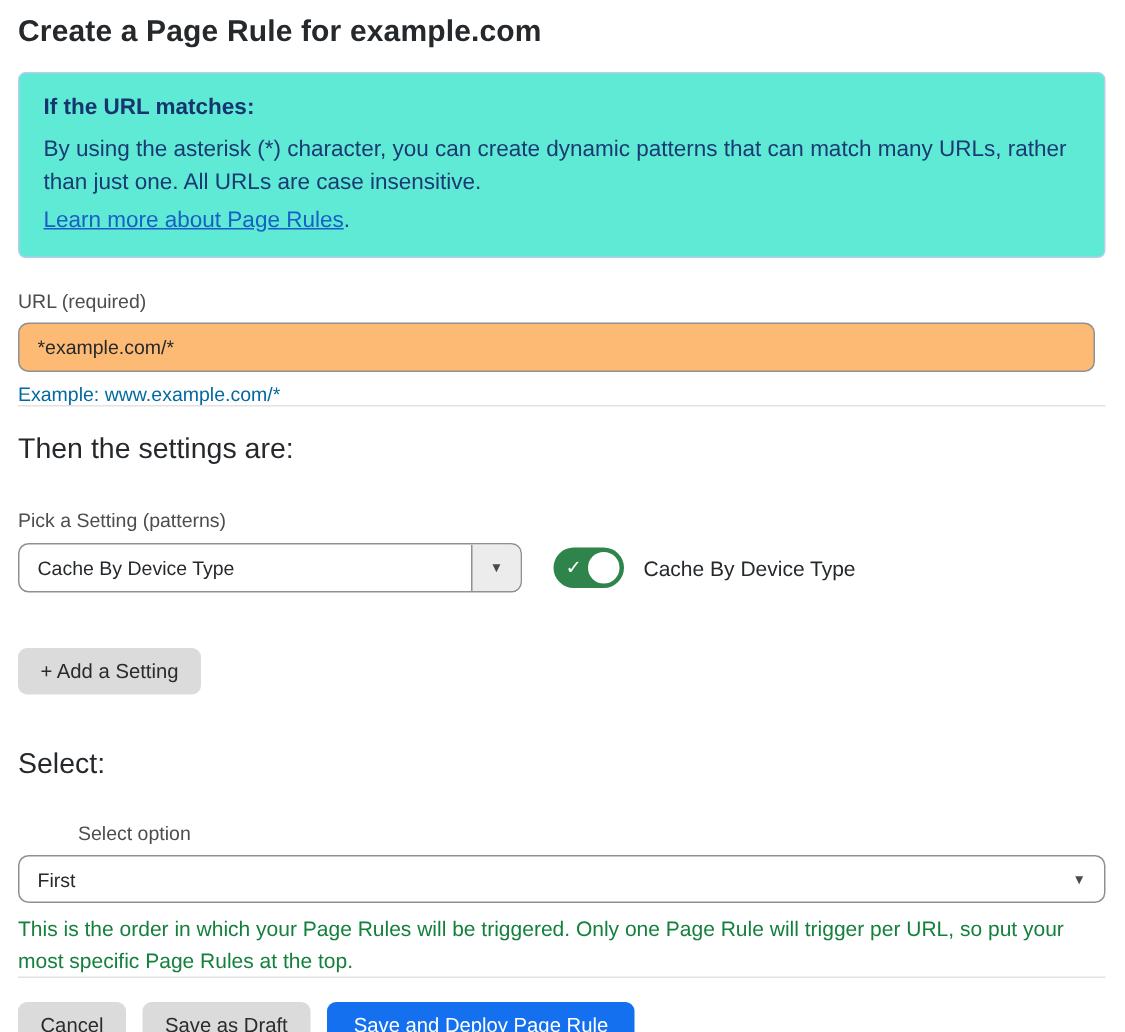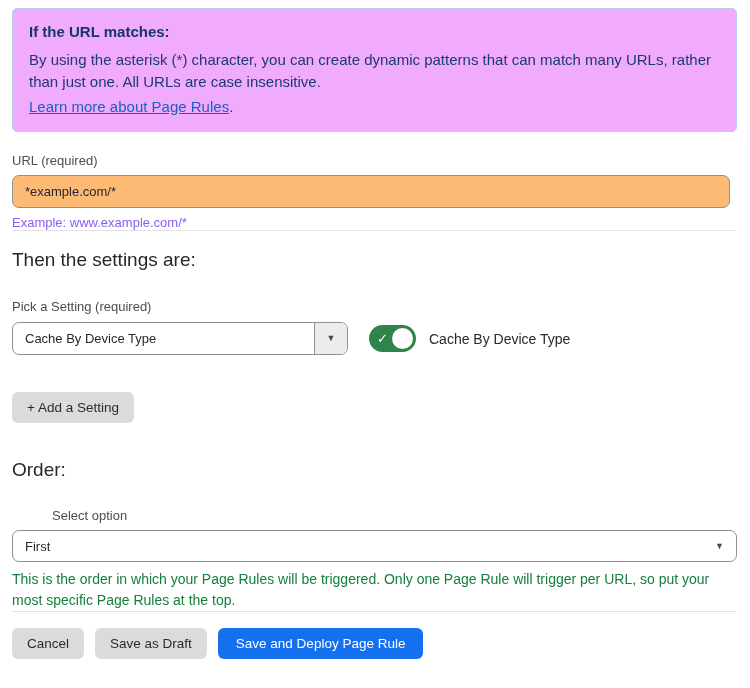--- a/index.html
+++ b/index.html
@@ -15,21 +15,21 @@
   .page-title {
     font-size: 20px;
     font-weight: 700;
     color: #26292c;
     margin: 2px 0 15px 0;
     letter-spacing: .1px;
   }
 
   
   .info-box {
-    background: #f0abfc;
+    background: #5eead4;
     border: 1px solid #b5cfea;
     border-radius: 5px;
     padding: 12px 16px 13px 16px;
     color: #1b3a74;
     font-size: 15px;
     line-height: 1.5;
   }
   .info-box .info-heading {
     font-weight: 700;
     font-size: 15px;
@@ -59,21 +59,21 @@
     font-family: "Liberation Sans", sans-serif;
     font-size: 13px;
     color: #26292c;
     padding: 0 12px;
     background: #fdba74;
     outline: none;
   }
 
   .field-hint {
     font-size: 13px;
-    color: #8b5cf6;
+    color: #0369a1;
     margin-top: 7px;
   }
 
   hr.divider {
     border: none;
     border-top: 1px solid #e2e2e2;
     margin: 0;
   }
   .divider-1 { margin-top: 18px; }
 
@@ -211,56 +211,57 @@
     align-items: center;
     gap: 11px;
     margin-top: 16px;
   }
 </style>
 </head>
 <body>
 
 <div class="container">
 
+  <h1 class="page-title">Create a Page Rule for example.com</h1>
 
   <div class="info-box">
     <div class="info-heading">If the URL matches:</div>
     <div class="info-body">By using the asterisk (*) character, you can create dynamic patterns that can match many URLs, rather than just one. All URLs are case insensitive.</div>
     <div><a class="info-link">Learn more about Page Rules</a><span class="info-link-suffix">.</span></div>
   </div>
 
   <div style="margin-top:21px;">
     <div class="field-label">URL (required)</div>
     <input class="text-input" type="text" value="*example.com/*" style="">
     <div class="field-hint">Example: www.example.com/*</div>
   </div>
 
   <hr class="divider divider-1">
 
   <h2 class="section-heading" style="margin-top:18px;">Then the settings are:</h2>
 
-  <div class="field-label" style="margin-top:28px;">Pick a Setting (required)</div>
+  <div class="field-label" style="margin-top:28px;">Pick a Setting (patterns)</div>
 
   <div class="setting-row">
     <div class="combo">
       <div class="combo-value">Cache By Device Type</div>
       <div class="combo-arrow-btn">
         <span class="arrow-glyph">▼</span>
       </div>
     </div>
     <div class="toggle">
       <span class="toggle-check">✓</span>
       <span class="toggle-knob"></span>
     </div>
     <span class="toggle-label">Cache By Device Type</span>
   </div>
 
   <button class="btn btn-add">+ Add a Setting</button>
 
-  <h2 class="section-heading order-heading">Order:</h2>
+  <h2 class="section-heading order-heading">Select:</h2>
 
   <div class="field-label select-label">Select option</div>
 
   <div class="select-full">
     <span class="select-value">First</span>
     <span class="arrow-glyph">▼</span>
   </div>
 
   <div class="order-help">This is the order in which your Page Rules will be triggered. Only one Page Rule will trigger per URL, so put your most specific Page Rules at the top.</div>
 

